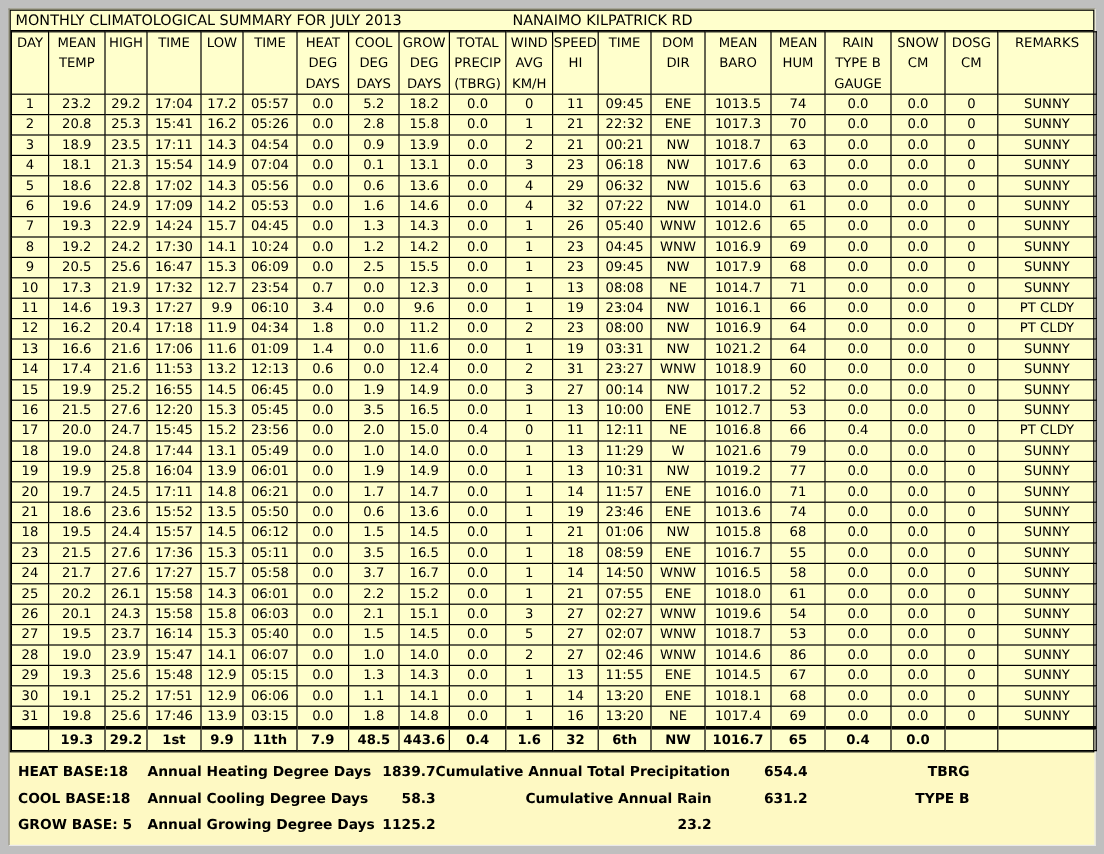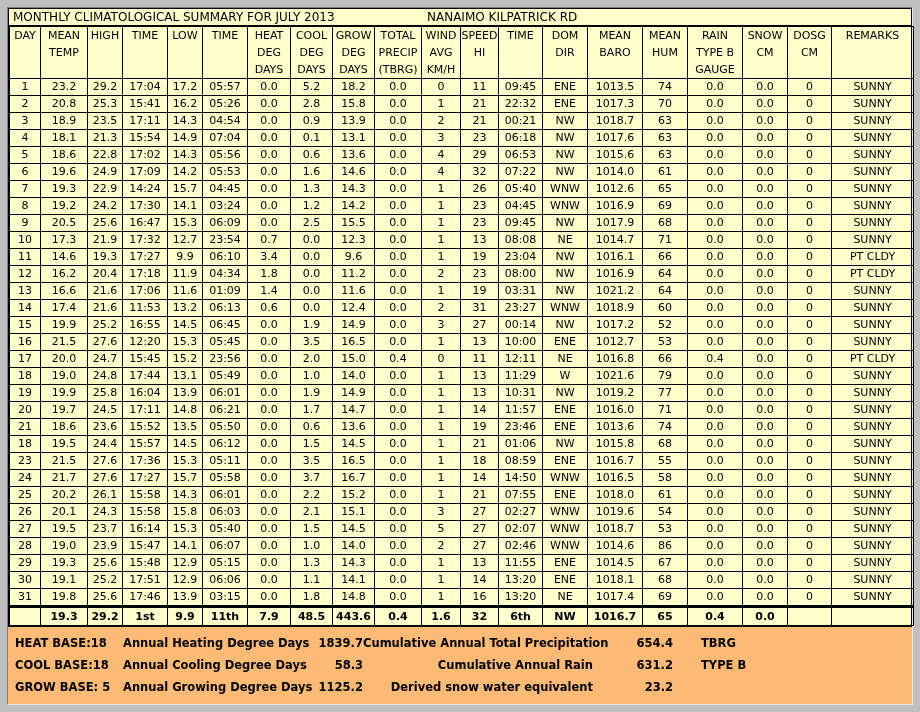--- a/index.html
+++ b/index.html
@@ -5,21 +5,21 @@
   * { margin:0; padding:0; box-sizing:border-box; }
   html,body { width:920px; height:712px; }
   body {
     background:#bfbfbf;
     font-family:"DejaVu Sans", sans-serif;
     position:relative;
     overflow:hidden;
   }
   .panel {
     position:absolute; left:7px; top:7px; width:906px; height:698px;
-    background:#fdba74;
+    background:#fef9c3;
     border-top:1px solid #7f7f7f; border-left:1px solid #7f7f7f;
     border-right:1px solid #e9e9e9; border-bottom:1px solid #e9e9e9;
   }
   .weather-table {
     position:absolute; left:0; top:0; width:904px;
     background:#FFFFCC;
     border:1px solid #000;
   }
   .title-row {
     position:relative; height:17px; border-bottom:1px solid #000;
@@ -47,21 +47,21 @@
   .frow {
     display:grid;
     grid-template-columns:111px 164px 80px 230px 80px auto;
     line-height:22px; white-space:nowrap;
   }
   .frow .f-base   { text-align:left;  padding-left:7px; }
   .frow .f-label  { text-align:left;  padding-left:4px; }
   .frow .f-value  { text-align:right; }
   .frow .f-label2 { text-align:right; }
   .frow .f-value2 { text-align:right; }
-  .frow .f-note   { text-align:left;  padding-left:28px; }
+  .frow .f-note   { text-align:right;  padding-left:28px; }
 </style>
 </head>
 <body>
 
 <div class="panel">
 
   <div class="weather-table">
     <div class="title-row">
       <span class="title-left">MONTHLY CLIMATOLOGICAL SUMMARY FOR JULY 2013</span>
       <span class="title-right">NANAIMO KILPATRICK RD</span>
@@ -208,21 +208,21 @@
             <td>22.8</td>
             <td>17:02</td>
             <td>14.3</td>
             <td>05:56</td>
             <td>0.0</td>
             <td>0.6</td>
             <td>13.6</td>
             <td>0.0</td>
             <td>4</td>
             <td>29</td>
-            <td>06:53</td>
+            <td>06:32</td>
             <td>NW</td>
             <td>1015.6</td>
             <td>63</td>
             <td>0.0</td>
             <td>0.0</td>
             <td>0</td>
             <td>SUNNY</td>
           </tr>
           <tr>
             <td>6</td>
@@ -267,21 +267,21 @@
             <td>0.0</td>
             <td>0</td>
             <td>SUNNY</td>
           </tr>
           <tr>
             <td>8</td>
             <td>19.2</td>
             <td>24.2</td>
             <td>17:30</td>
             <td>14.1</td>
-            <td>03:24</td>
+            <td>10:24</td>
             <td>0.0</td>
             <td>1.2</td>
             <td>14.2</td>
             <td>0.0</td>
             <td>1</td>
             <td>23</td>
             <td>04:45</td>
             <td>WNW</td>
             <td>1016.9</td>
             <td>69</td>
@@ -399,21 +399,21 @@
             <td>0.0</td>
             <td>0</td>
             <td>SUNNY</td>
           </tr>
           <tr>
             <td>14</td>
             <td>17.4</td>
             <td>21.6</td>
             <td>11:53</td>
             <td>13.2</td>
-            <td>06:13</td>
+            <td>12:13</td>
             <td>0.6</td>
             <td>0.0</td>
             <td>12.4</td>
             <td>0.0</td>
             <td>2</td>
             <td>31</td>
             <td>23:27</td>
             <td>WNW</td>
             <td>1018.9</td>
             <td>60</td>
@@ -836,19 +836,18 @@
         <span class="f-label">Annual Cooling Degree Days</span>
         <span class="f-value">58.3</span>
         <span class="f-label2">Cumulative Annual Rain</span>
         <span class="f-value2">631.2</span>
         <span class="f-note">TYPE B</span>
       </div>
       <div class="frow">
         <span class="f-base">GROW BASE: 5</span>
         <span class="f-label">Annual Growing Degree Days</span>
         <span class="f-value">1125.2</span>
-        <span class="f-label2">Derived snow water equivalent</span>
         <span class="f-value2">23.2</span>
         <span class="f-note"></span>
       </div>
     </div>
 
 </div>
 
 </body></html>

